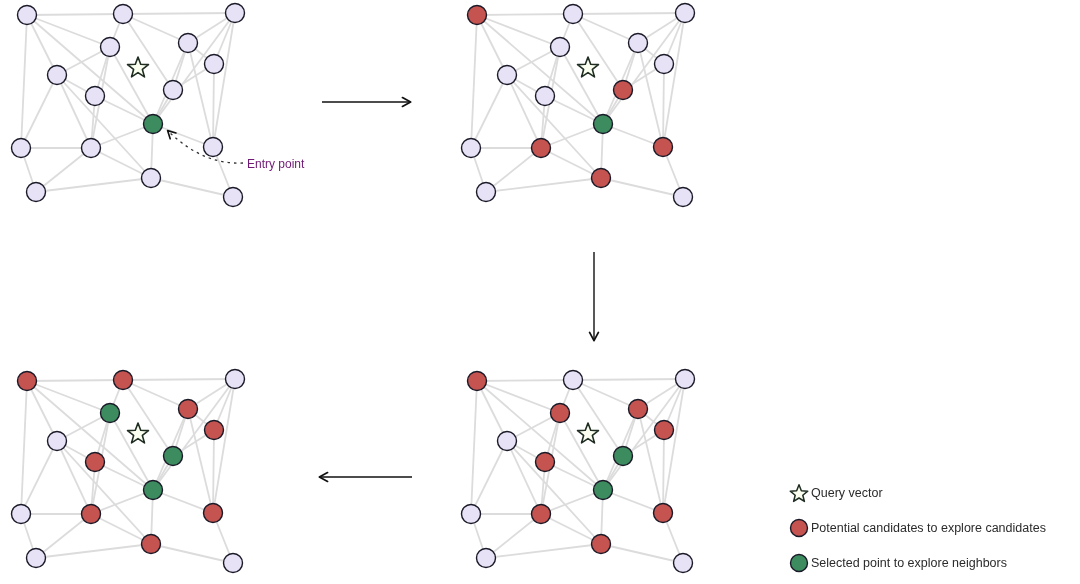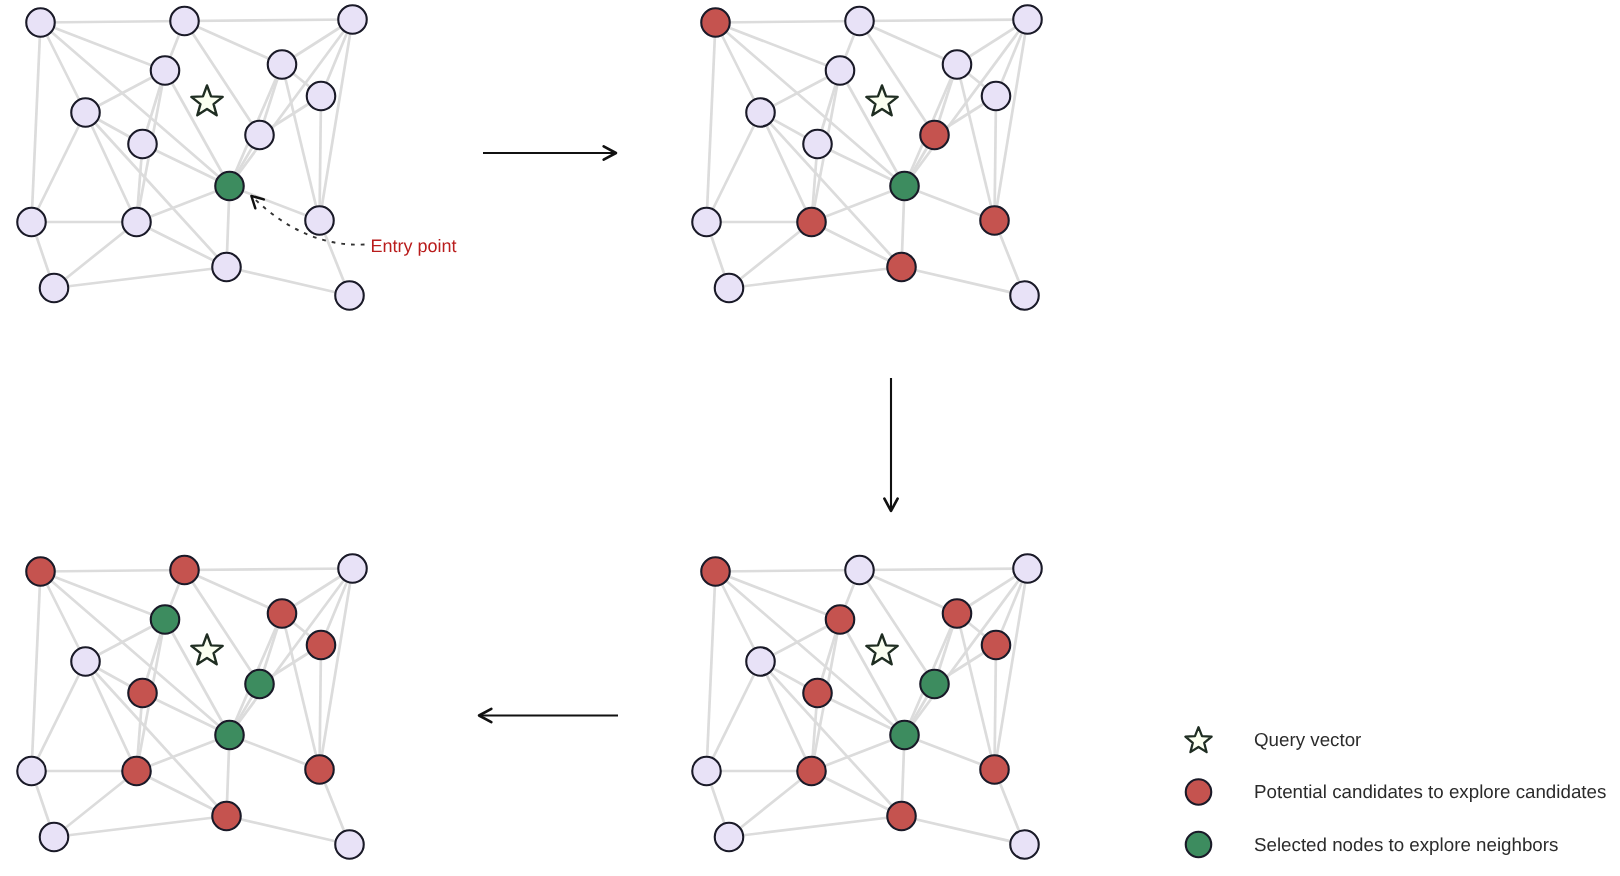--- a/index.html
+++ b/index.html
@@ -18,31 +18,31 @@
   .panel-4 { left: 5px;   top: 366px; }
   .overlay {
     position: absolute; left: 0; top: 0;
     width: 1080px; height: 584px;
     pointer-events: none;
   }
   .entry-label {
     position: absolute;
     left: 247px; top: 157px;
     font-size: 12px;
-    color: #b91c1c;
+    color: #701a75;
     white-space: nowrap;
   }
   .legend {
     position: absolute;
     left: 788px; top: 482px;
   }
   .legend-row {
     display: flex;
     align-items: center;
-    gap: 26px;
+    gap: 1px;
     margin-bottom: 13px;
     height: 22px;
   }
   .legend-icon { width: 22px; height: 22px; display: inline-flex; }
   .legend-label {
     font-size: 12.5px;
     color: #2b2b2b;
     white-space: nowrap;
   }
 </style>
@@ -318,17 +318,17 @@
           </svg>
         </span>
       <span class="legend-label">Potential candidates to explore candidates</span>
     </div>
     <div class="legend-row">
       <span class="legend-icon">
           <svg viewBox="0 0 22 22" width="22" height="22">
             <circle cx="11" cy="11" r="8.5" fill="#3D8C5F" stroke="#1A1A28" stroke-width="1.4"></circle>
           </svg>
         </span>
-      <span class="legend-label">Selected nodes to explore neighbors</span>
+      <span class="legend-label">Selected point to explore neighbors</span>
     </div>
   </div>
 
 </div>
 
 </body></html>

